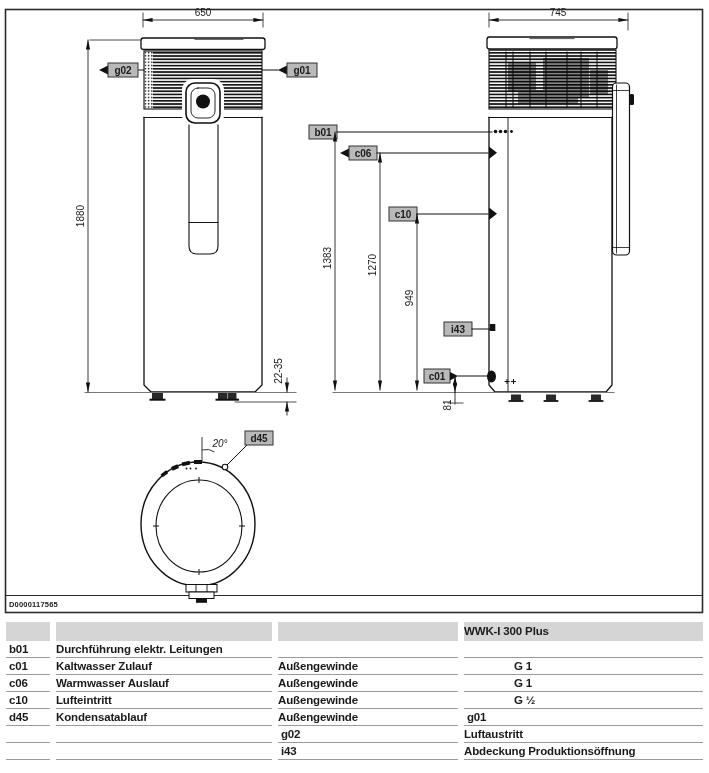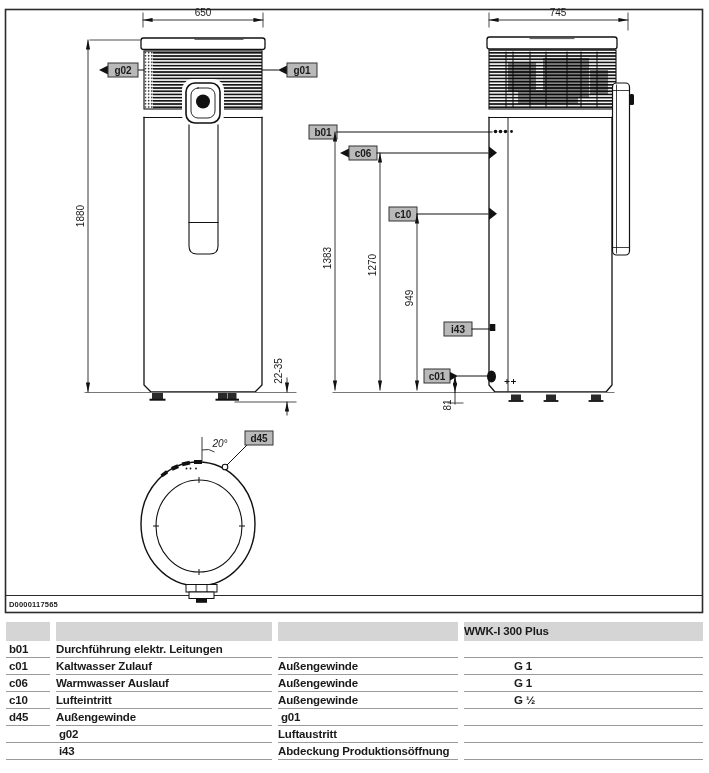--- a/index.html
+++ b/index.html
@@ -311,20 +311,21 @@
     <div class="cell">Warmwasser Auslauf</div>
     <div class="cell">Außengewinde</div>
     <div class="cell value">G 1</div>
 
     <div class="cell code">c10</div>
     <div class="cell">Lufteintritt</div>
     <div class="cell">Außengewinde</div>
     <div class="cell value">G ½</div>
 
     <div class="cell code">d45</div>
+    <div class="cell">Kondensatablauf</div>
     <div class="cell">Außengewinde</div>
 
     <div class="cell code">g01</div>
     <div class="cell"></div>
     <div class="cell value"></div>
 
     <div class="cell code">g02</div>
     <div class="cell">Luftaustritt</div>
     <div class="cell"></div>
     <div class="cell value"></div>

